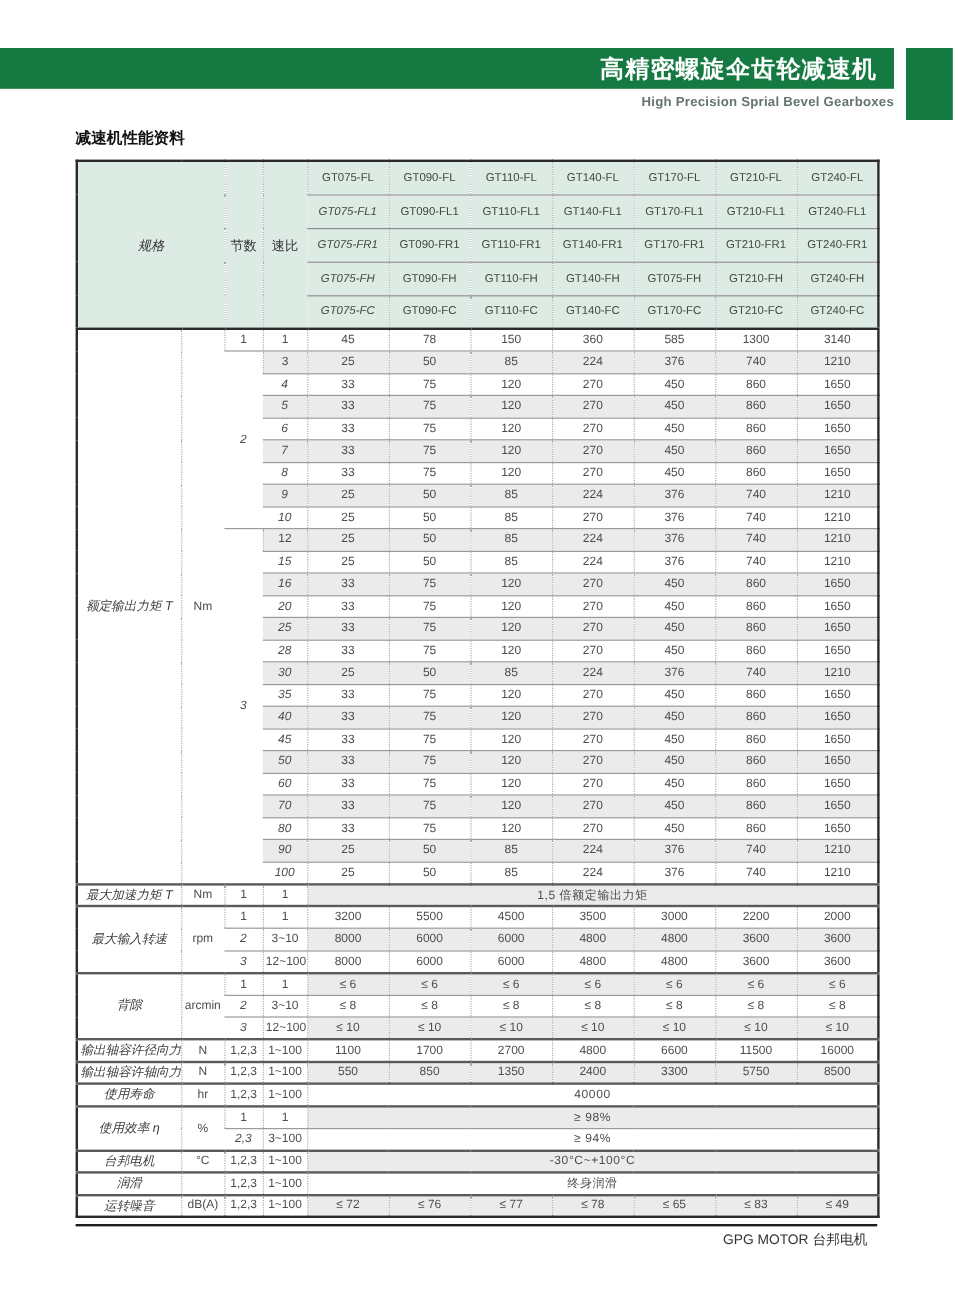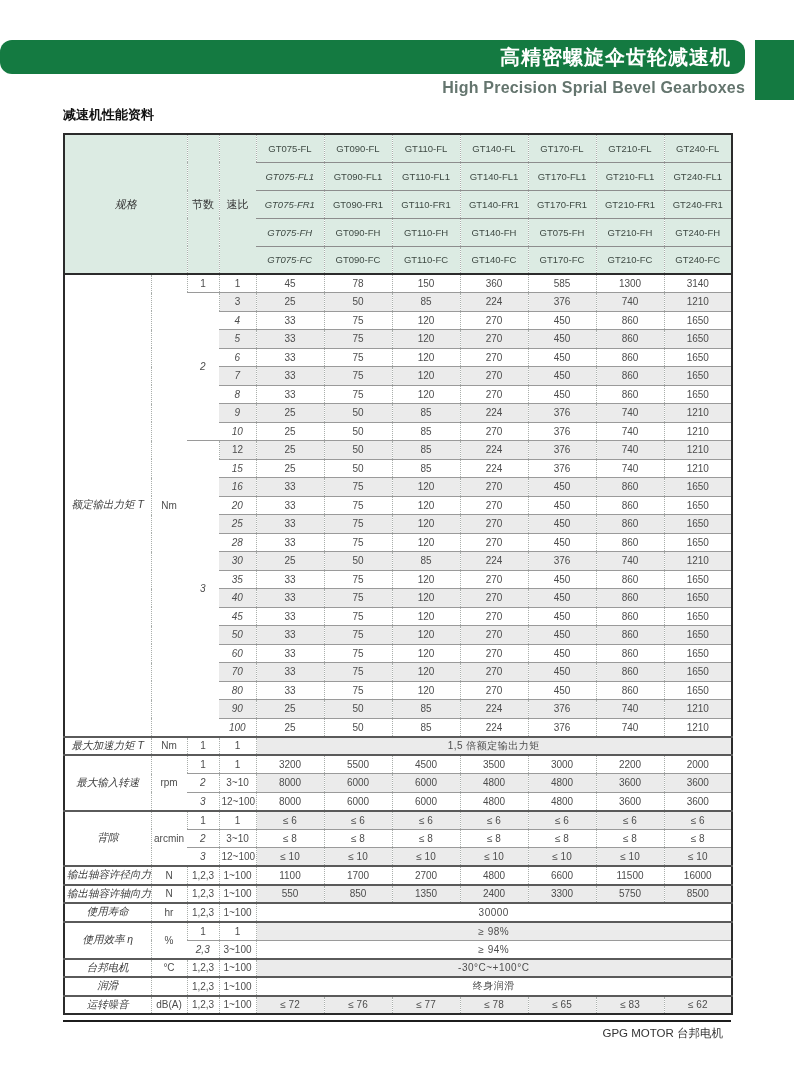--- a/index.html
+++ b/index.html
@@ -6,29 +6,29 @@
   html, body { background: #fff; }
   body {
     width: 794px; height: 1077px; position: relative;
     font-family: "Liberation Sans", "DejaVu Sans", sans-serif;
     color: #333; overflow: hidden;
   }
   .brand-bar {
     position: absolute; top: 40px; left: 0; width: 745px; height: 34px;
     background: #147a41; color: #fff;
     display: flex; align-items: center; justify-content: flex-end;
-    padding-right: 14px; font-size: 20px; font-weight: bold; letter-spacing: 1px; border-radius: 12px;
+    padding-right: 14px; font-size: 20px; font-weight: bold; letter-spacing: 1px;
   }
   .brand-accent {
     position: absolute; top: 40px; left: 755px; width: 39px; height: 60px;
     background: #147a41;
   }
   .subtitle-en {
     position: absolute; top: 79px; right: 49px;
-    font-size: 16px; font-weight: bold; color: #64756e; letter-spacing: 0.2px; margin-left: 39px;
+    font-size: 11px; font-weight: bold; color: #64756e; letter-spacing: 0.2px; margin-left: 39px;
   }
   .section-title {
     position: absolute; top: 106px; left: 63px;
     font-size: 13px; font-weight: bold; color: #111;
   }
   table.spec {
     position: absolute; top: 133px; left: 63px; width: 668px;
     border-collapse: collapse; table-layout: fixed;
     font-size: 10px; color: #4d4d4d;
   }
@@ -488,21 +488,21 @@
         <td class="alt">2400</td>
         <td class="alt">3300</td>
         <td class="alt">5750</td>
         <td class="alt">8500</td>
       </tr>
       <tr class="sec">
         <td class="lbl">使用寿命</td>
         <td>hr</td>
         <td>1,2,3</td>
         <td>1~100</td>
-        <td class="span-val" colspan="7">30000</td>
+        <td class="span-val" colspan="7">40000</td>
       </tr>
       <tr class="sec">
         <td class="lbl" rowspan="2">使用效率 η</td>
         <td rowspan="2">%</td>
         <td>1</td>
         <td>1</td>
         <td class="span-val alt" colspan="7">≥ 98%</td>
       </tr>
       <tr>
         <td>2,3</td>
@@ -527,19 +527,19 @@
         <td class="lbl">运转噪音</td>
         <td>dB(A)</td>
         <td>1,2,3</td>
         <td>1~100</td>
         <td class="alt">≤ 72</td>
         <td class="alt">≤ 76</td>
         <td class="alt">≤ 77</td>
         <td class="alt">≤ 78</td>
         <td class="alt">≤ 65</td>
         <td class="alt">≤ 83</td>
-        <td class="alt">≤ 62</td>
+        <td class="alt">≤ 49</td>
       </tr>
     </tbody>
 </table>
 
 <div class="footer-line"></div>
 <div class="footer-brand">GPG MOTOR 台邦电机</div>
 
 </body></html>

